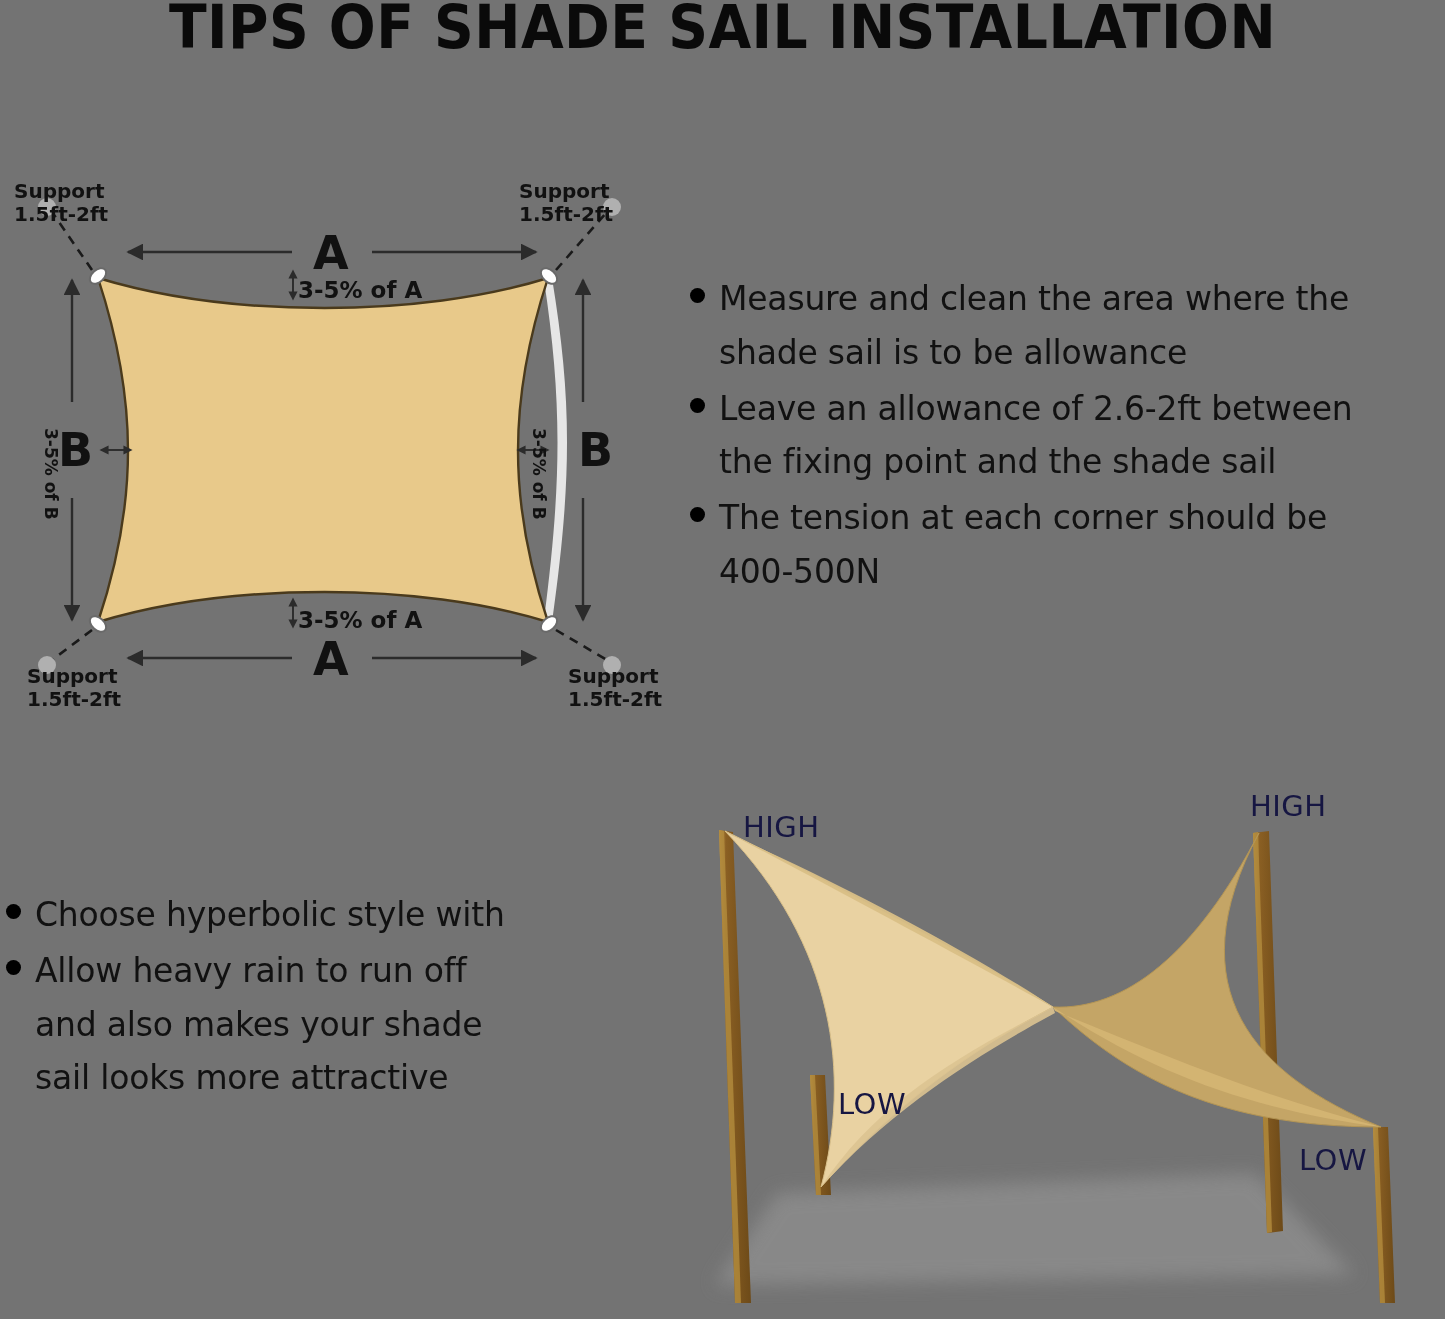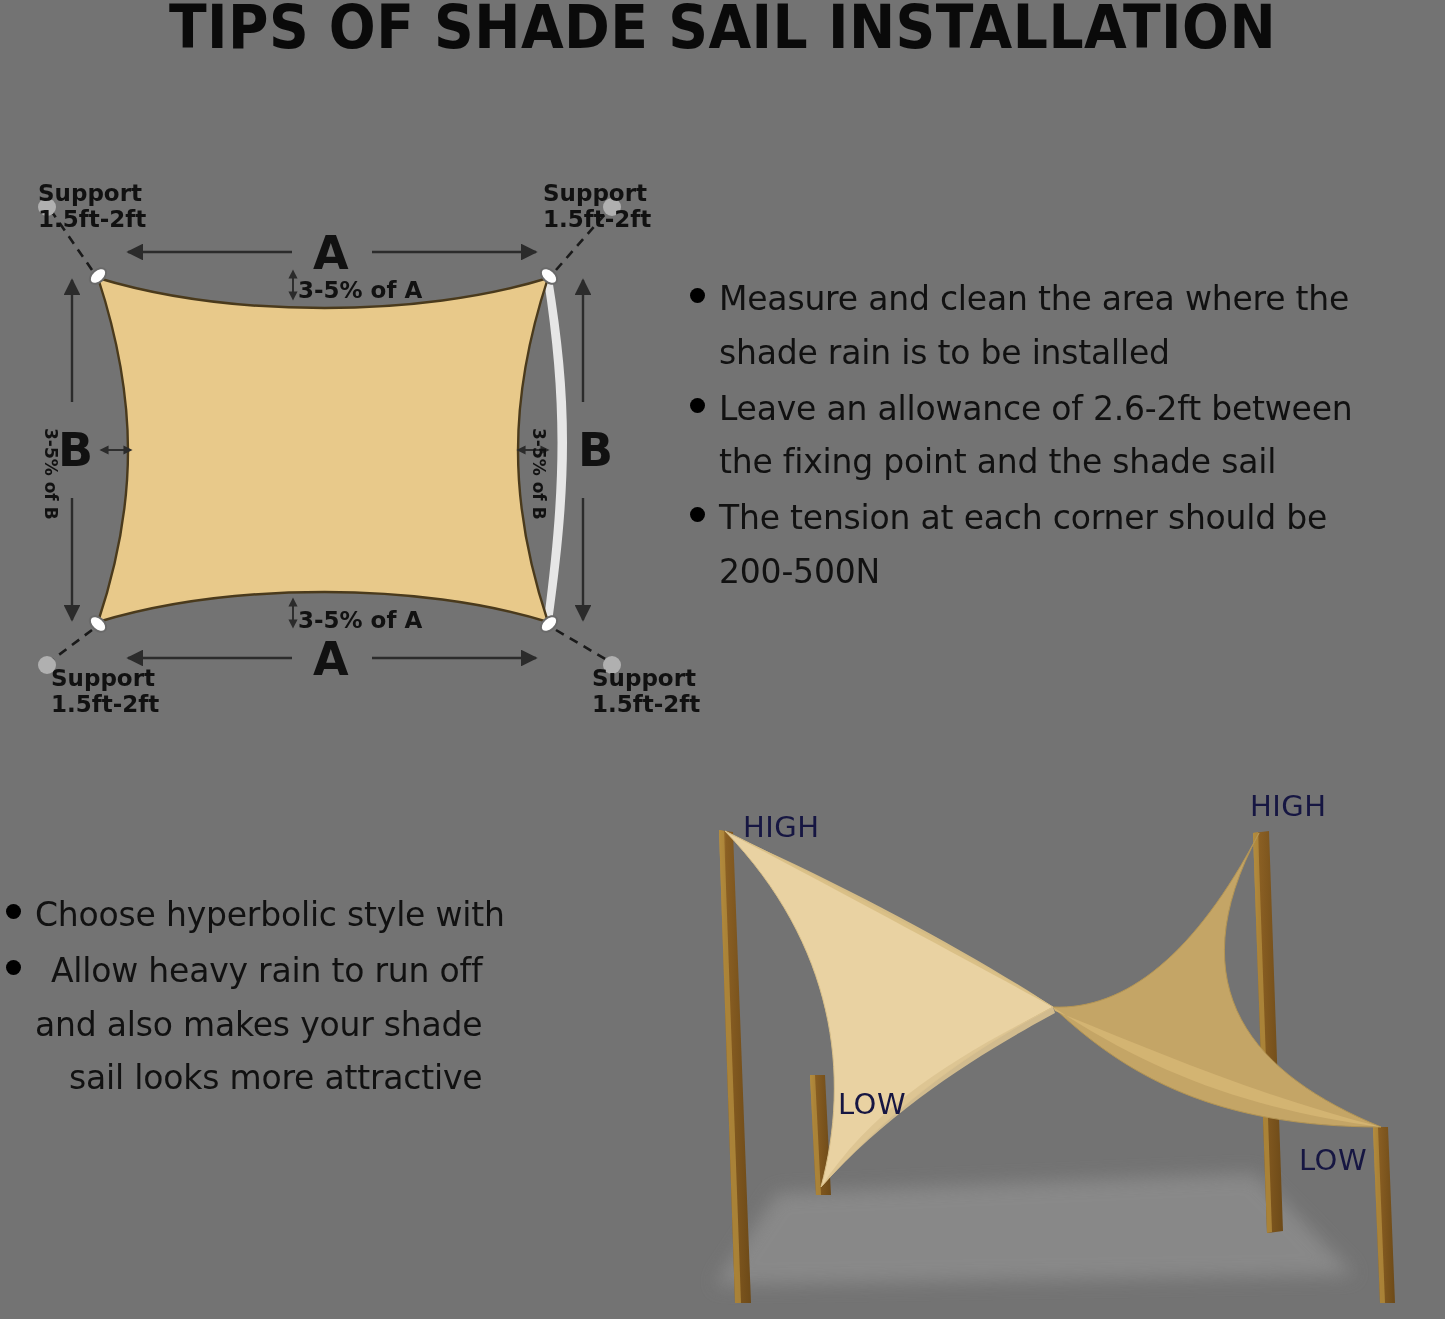--- a/index.html
+++ b/index.html
@@ -29,21 +29,21 @@
   .svg-rect{position:absolute;left:0;top:150px;}
 
   .dlabel{
     position:absolute;
     font-family:"DejaVu Sans","Liberation Sans",sans-serif;
     font-weight:bold;
     color:#111;
     white-space:nowrap;
     line-height:1.15;
   }
-  .support-label{font-size:23px;margin-left:24px;}
+  .support-label{font-size:20px;}
   .support-label .l2{display:block;}
   .big-letter{font-size:46px;font-weight:bold;}
   .pct-label{font-size:23px;font-weight:bold;}
   .pct-v{font-size:17px;font-weight:bold;}
 
   
   .bullets{position:absolute;}
   .bullet-row{
     display:flex;
     align-items:flex-start;
@@ -58,21 +58,21 @@
   .bullet-text{
     font-family:"DejaVu Sans","Liberation Sans",sans-serif;
     font-size:33px;
     line-height:1.63;
     color:#111;
     letter-spacing:-0.2px;
   }
   #bullets-right{left:690px;top:272px;width:790px;}
   #bullets-right .bullet-row{margin-bottom:2px;}
   #bullets-left{left:6px;top:888px;width:625px;}
-  #bullets-left .bullet-row{margin-bottom:2px;text-align:right;}
+  #bullets-left .bullet-row{margin-bottom:2px;}
 
   
   .hyper{position:absolute;left:655px;top:775px;width:790px;height:544px;}
   .hlabel{
     position:absolute;
     font-family:"DejaVu Sans","Liberation Sans",sans-serif;
     font-size:29px;
     color:#161642;
     letter-spacing:0.5px;
     white-space:nowrap;
@@ -193,37 +193,37 @@
 
   <div class="dlabel pct-v" style="left:60px;top:428px;transform:rotate(90deg);transform-origin:left top;">3-5% of B</div>
   <div class="dlabel pct-v" style="left:548px;top:428px;transform:rotate(90deg);transform-origin:left top;">3-5% of B</div>
 
   <div class="bullets" id="bullets-right">
 
     <div class="bullet-row">
       <span class="bullet-dot"></span>
       <span class="bullet-text">
         <span>Measure and clean the area where the</span><br>
-        <span>shade rain is to be installed</span>
+        <span>shade sail is to be allowance</span>
       </span>
     </div>
 
     <div class="bullet-row">
       <span class="bullet-dot"></span>
       <span class="bullet-text">
         <span>Leave an allowance of 2.6-2ft between</span><br>
         <span>the fixing point and the shade sail</span>
       </span>
     </div>
 
     <div class="bullet-row">
       <span class="bullet-dot"></span>
       <span class="bullet-text">
         <span>The tension at each corner should be</span><br>
-        <span>200-500N</span>
+        <span>400-500N</span>
       </span>
     </div>
   </div>
 
   <div class="bullets" id="bullets-left">
 
     <div class="bullet-row">
       <span class="bullet-dot"></span>
       <span class="bullet-text">
         <span>Choose hyperbolic style with</span><br>

